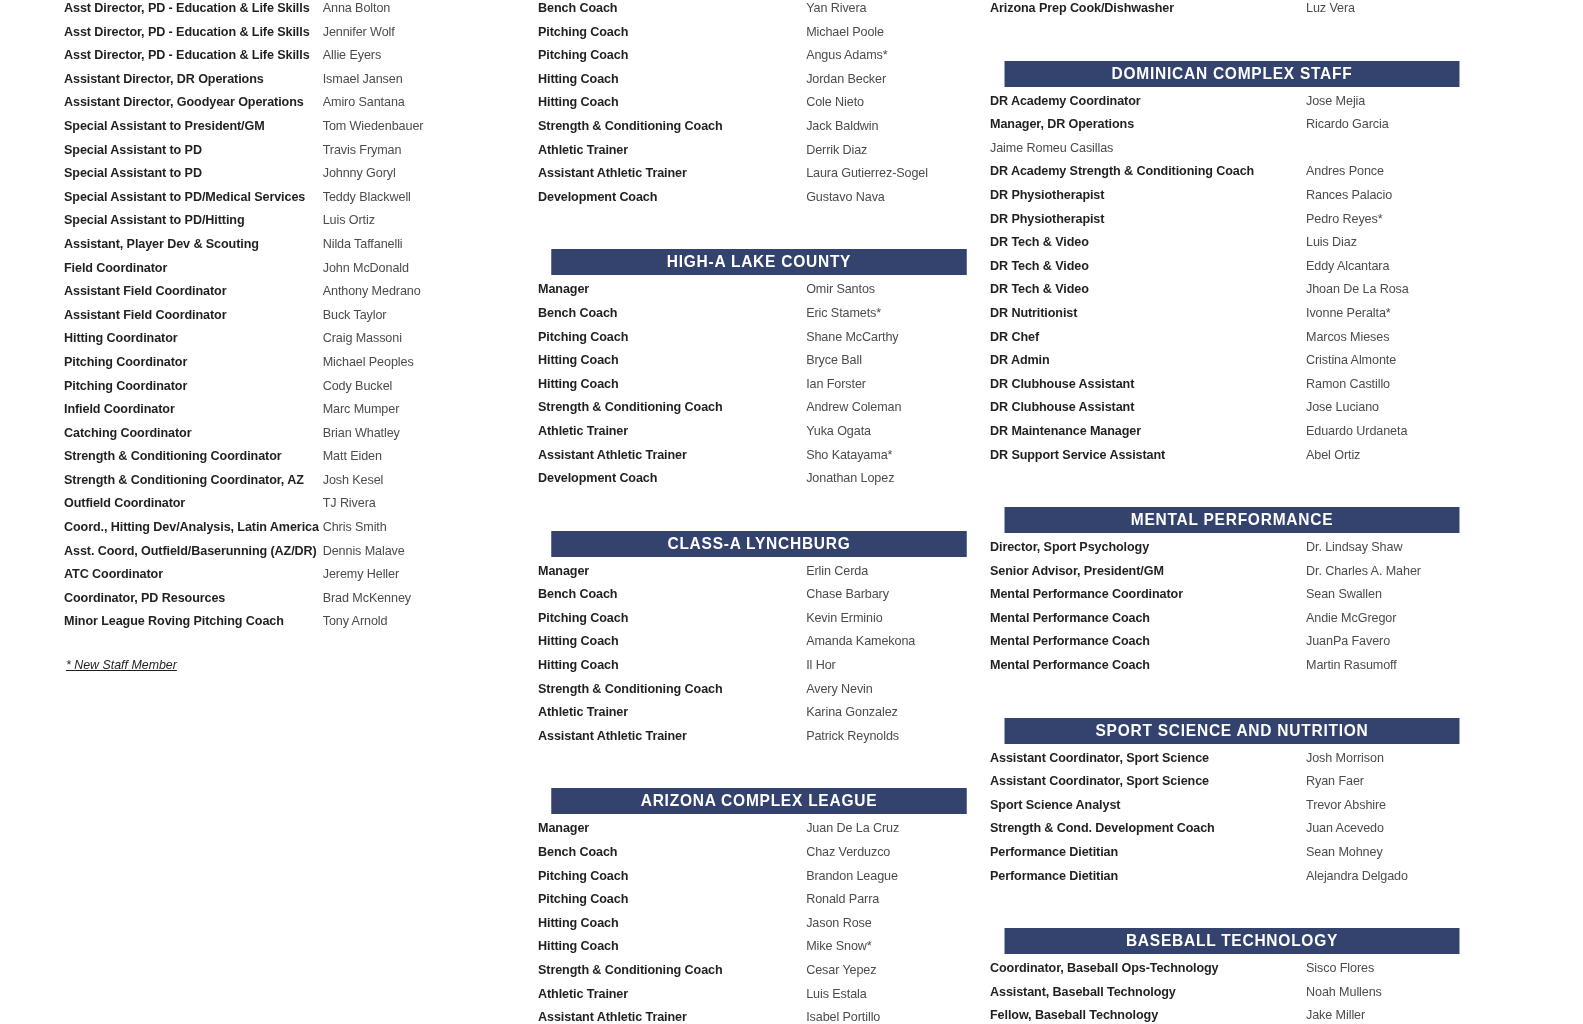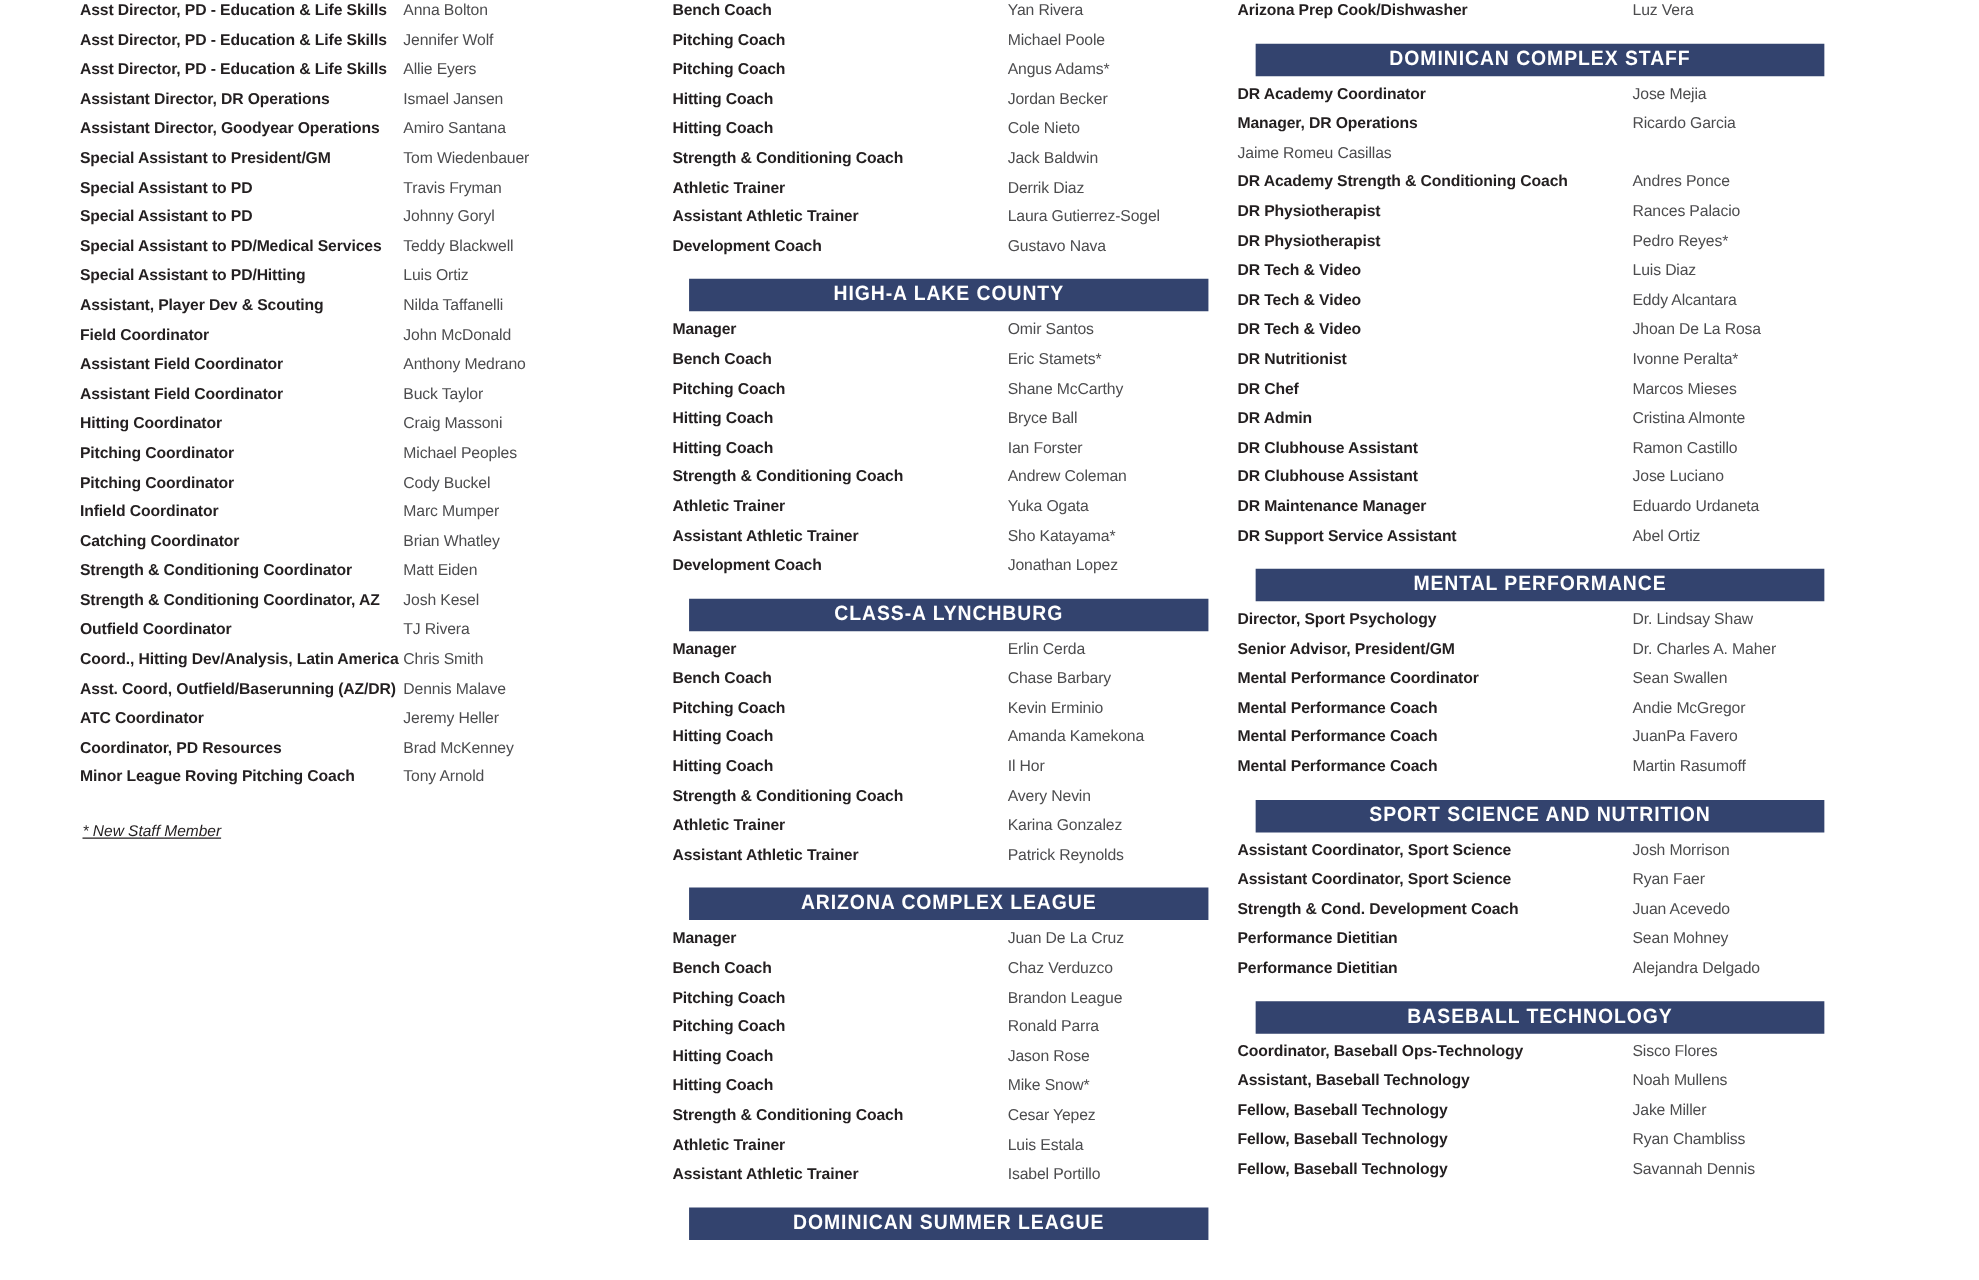--- a/index.html
+++ b/index.html
@@ -55,21 +55,21 @@
     font-stretch: condensed;
     transform: scaleX(0.94);
     transform-origin: center center;
   }
   .col-mid   .section-header { width: 442px; }
   .col-right .section-header { width: 484px; }
 
   .section {
     margin: 0;
   }
-  .section + .section { margin-top: 14px; }
+  .section + .section { margin-top: 40px; }
 
   
   .rows { margin-top: 3px; }
 
   .row {
     display: flex;
     align-items: baseline;
     height: 23.6px;
     line-height: 23.6px;
     white-space: nowrap;
@@ -508,20 +508,24 @@
             <div class="rows">
               <div class="row">
                 <span class="title">Assistant Coordinator, Sport Science</span>
                 <span class="name">Josh Morrison</span>
               </div>
               <div class="row">
                 <span class="title">Assistant Coordinator, Sport Science</span>
                 <span class="name">Ryan Faer</span>
               </div>
               <div class="row">
+                <span class="title">Sport Science Analyst</span>
+                <span class="name">Trevor Abshire</span>
+              </div>
+              <div class="row">
                 <span class="title">Strength &amp; Cond. Development Coach</span>
                 <span class="name">Juan Acevedo</span>
               </div>
               <div class="row">
                 <span class="title">Performance Dietitian</span>
                 <span class="name">Sean Mohney</span>
               </div>
               <div class="row">
                 <span class="title">Performance Dietitian</span>
                 <span class="name">Alejandra Delgado</span>

